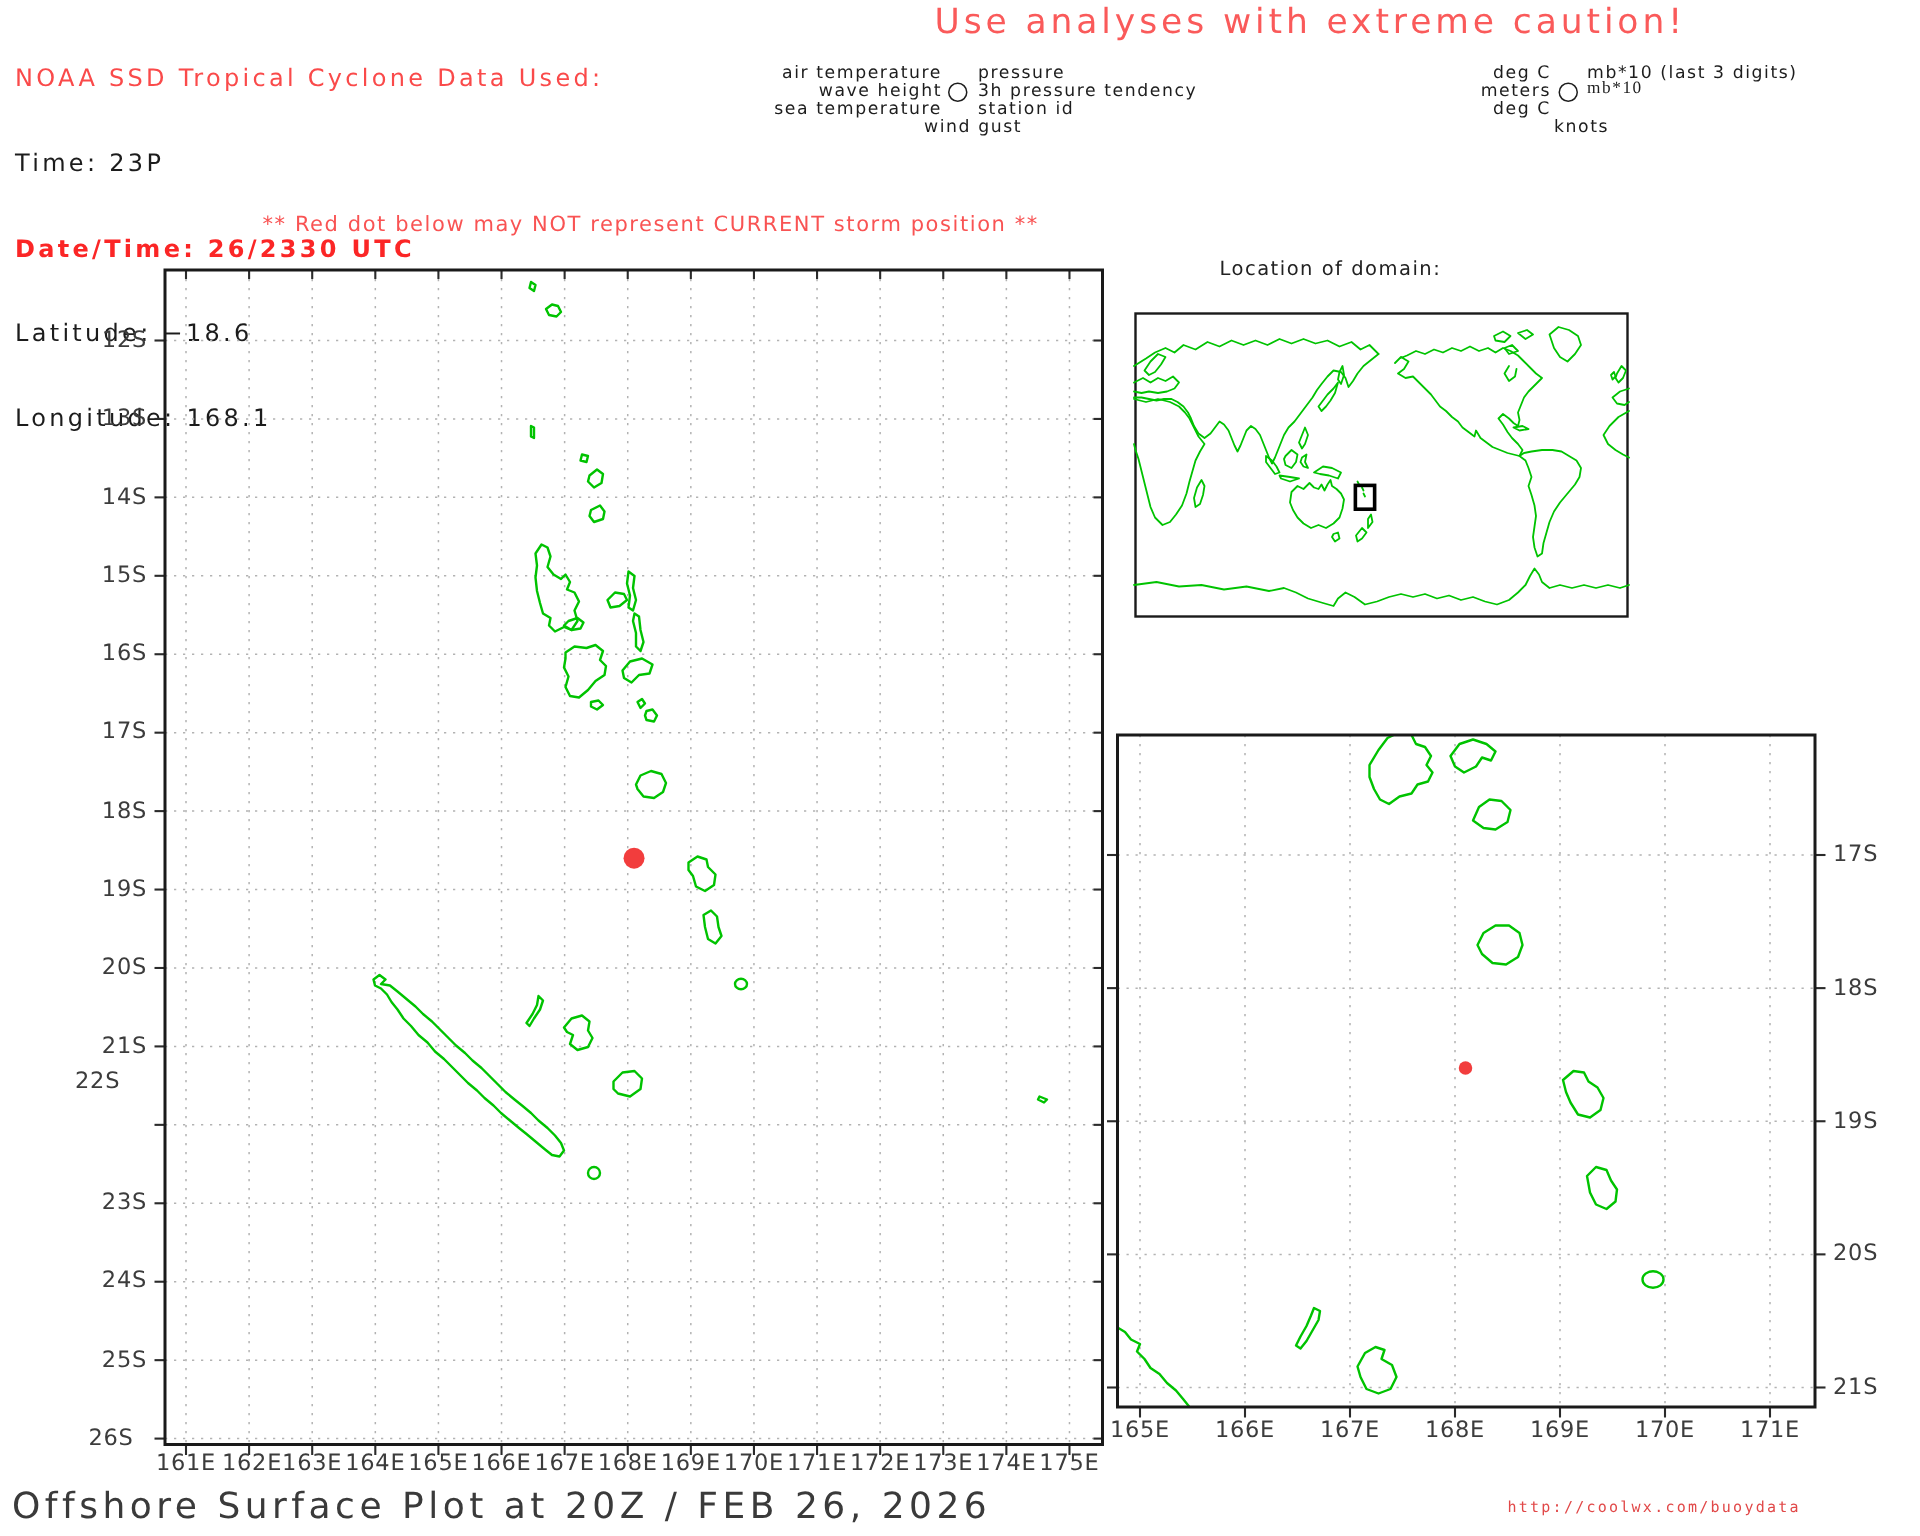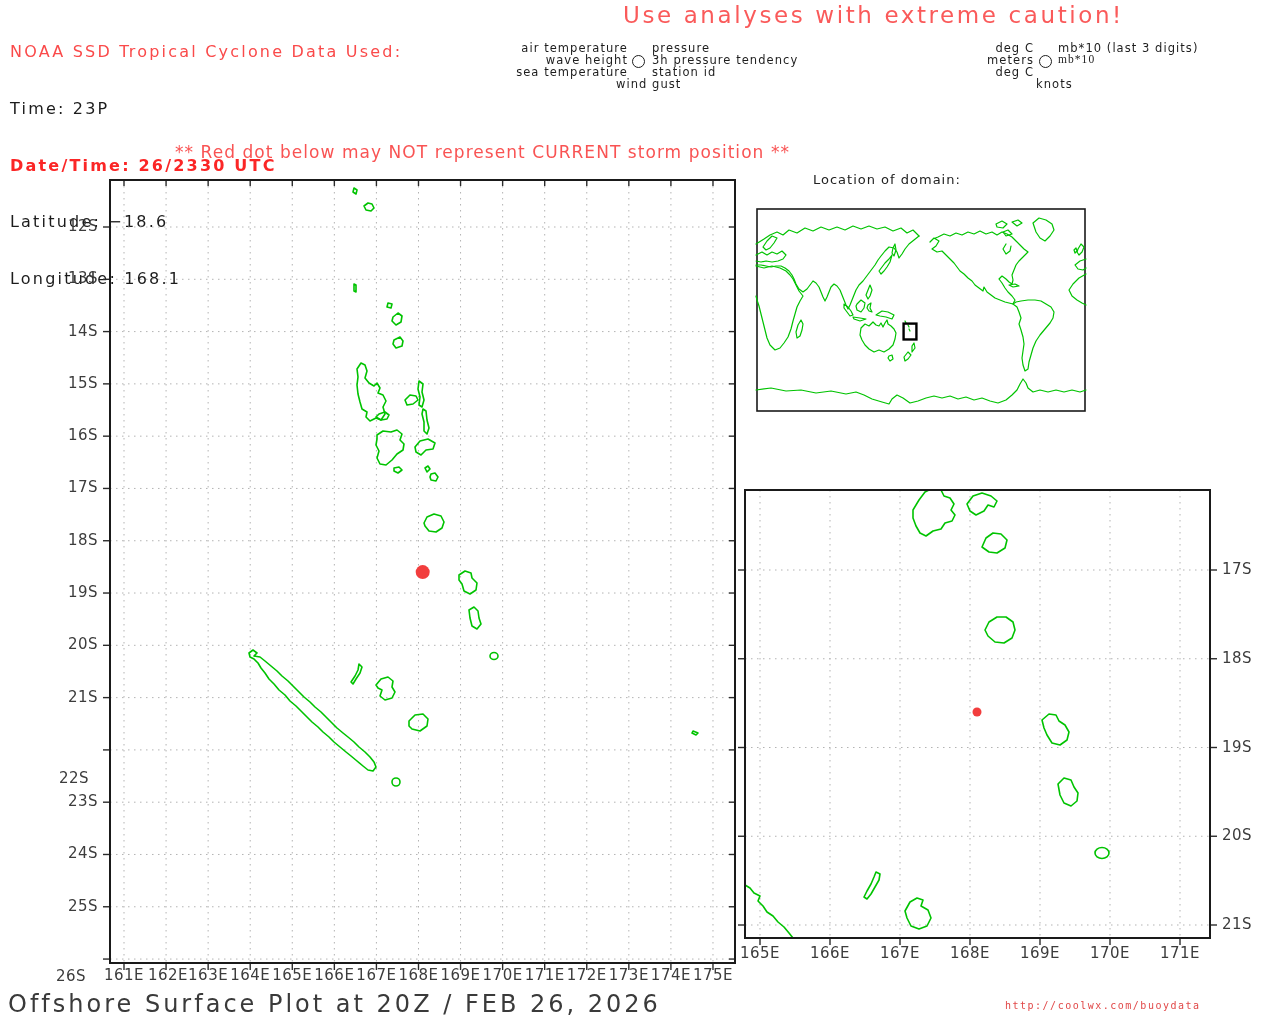--- a/index.html
+++ b/index.html
@@ -9,21 +9,21 @@
   
   .info-line{font-size:16px;letter-spacing:2.2px;line-height:18.8px;color:#1c1c1c;}
   .info-red{color:var(--hred);}
   .info-bold{color:var(--dred);font-weight:bold;}
   
   .caution{font-size:23px;letter-spacing:2.6px;color:var(--cred);}
   
   .leg{position:absolute;font-size:11.5px;letter-spacing:1.05px;color:#1d1d1d;white-space:pre;}
   .leg-r{text-align:right;}
   .leg-circle{position:absolute;width:11px;height:11px;border:1.6px solid #1d1d1d;border-radius:50%;}
-  .warning{font-size:17px;letter-spacing:1.05px;color:var(--wred);}
+  .warning{font-size:14px;letter-spacing:1.05px;color:var(--wred);}
   .inset-title{font-size:13px;letter-spacing:1px;color:#222;}
   
   .axis-label{position:absolute;font-size:15px;letter-spacing:.5px;color:var(--axis);white-space:pre;}
   
   .footer-title{font-size:24px;letter-spacing:3px;color:#3a3a3a;}
   .footer-url{font-family:"DejaVu Sans Mono",monospace;font-size:10px;letter-spacing:1.5px;color:var(--ured);}
   
   svg{position:absolute;overflow:visible;}
   .grid{stroke:var(--grid);stroke-width:1;stroke-dasharray:1.5 4.5;fill:none;}
   .tick{stroke:#2b2b2b;stroke-width:1.4;}
@@ -322,25 +322,25 @@
       <div class="axis-label" style="left: 50px; top: 217px; width: 48px; text-align: right;">12S</div>
       <div class="axis-label" style="left: 50px; top: 269.29px; width: 48px; text-align: right;">13S</div>
       <div class="axis-label" style="left: 50px; top: 321.58px; width: 48px; text-align: right;">14S</div>
       <div class="axis-label" style="left: 50px; top: 373.87px; width: 48px; text-align: right;">15S</div>
       <div class="axis-label" style="left: 50px; top: 426.16px; width: 48px; text-align: right;">16S</div>
       <div class="axis-label" style="left: 50px; top: 478.45px; width: 48px; text-align: right;">17S</div>
       <div class="axis-label" style="left: 50px; top: 530.74px; width: 48px; text-align: right;">18S</div>
       <div class="axis-label" style="left: 50px; top: 583.03px; width: 48px; text-align: right;">19S</div>
       <div class="axis-label" style="left: 50px; top: 635.32px; width: 48px; text-align: right;">20S</div>
       <div class="axis-label" style="left: 50px; top: 687.61px; width: 48px; text-align: right;">21S</div>
-      <div class="axis-label" style="left: 50px; top: 769px; width: 48px; text-align: center;">22S</div>
+      <div class="axis-label" style="left: 50px; top: 711px; width: 48px; text-align: left;">22S</div>
       <div class="axis-label" style="left: 50px; top: 792.19px; width: 48px; text-align: right;">23S</div>
       <div class="axis-label" style="left: 50px; top: 844.48px; width: 48px; text-align: right;">24S</div>
       <div class="axis-label" style="left: 50px; top: 896.77px; width: 48px; text-align: right;">25S</div>
-      <div class="axis-label" style="left: 38px; top: 949.06px; width: 48px; text-align: right; margin-top: 18px;">26S</div>
+      <div class="axis-label" style="left: 50px; top: 949.06px; width: 48px; text-align: center;">26S</div>
       <div class="axis-label" style="left: 738px; top: 944px; width: 44px; text-align: center;">165E</div>
       <div class="axis-label" style="left: 808px; top: 944px; width: 44px; text-align: center;">166E</div>
       <div class="axis-label" style="left: 878px; top: 944px; width: 44px; text-align: center;">167E</div>
       <div class="axis-label" style="left: 948px; top: 944px; width: 44px; text-align: center;">168E</div>
       <div class="axis-label" style="left: 1018px; top: 944px; width: 44px; text-align: center;">169E</div>
       <div class="axis-label" style="left: 1088px; top: 944px; width: 44px; text-align: center;">170E</div>
       <div class="axis-label" style="left: 1158px; top: 944px; width: 44px; text-align: center;">171E</div>
       <div class="axis-label" style="left: 1222px; top: 560px;">17S</div>
       <div class="axis-label" style="left: 1222px; top: 648.75px;">18S</div>
       <div class="axis-label" style="left: 1222px; top: 737.5px;">19S</div>

